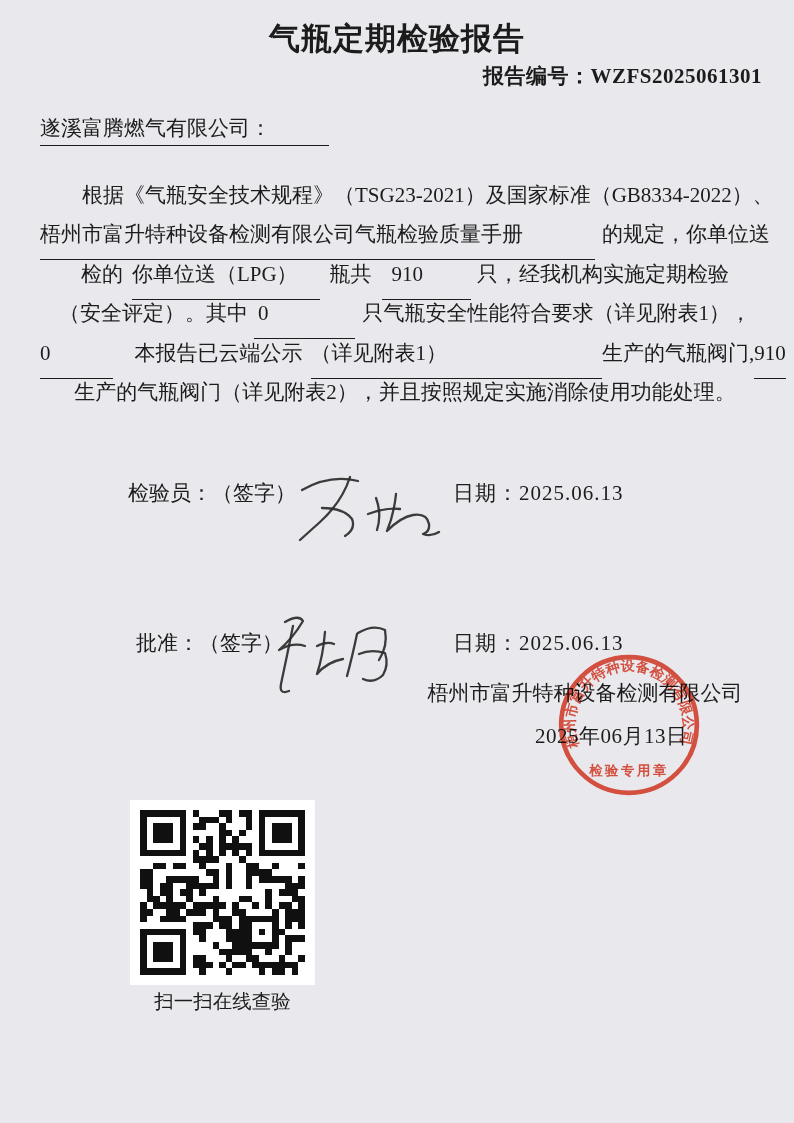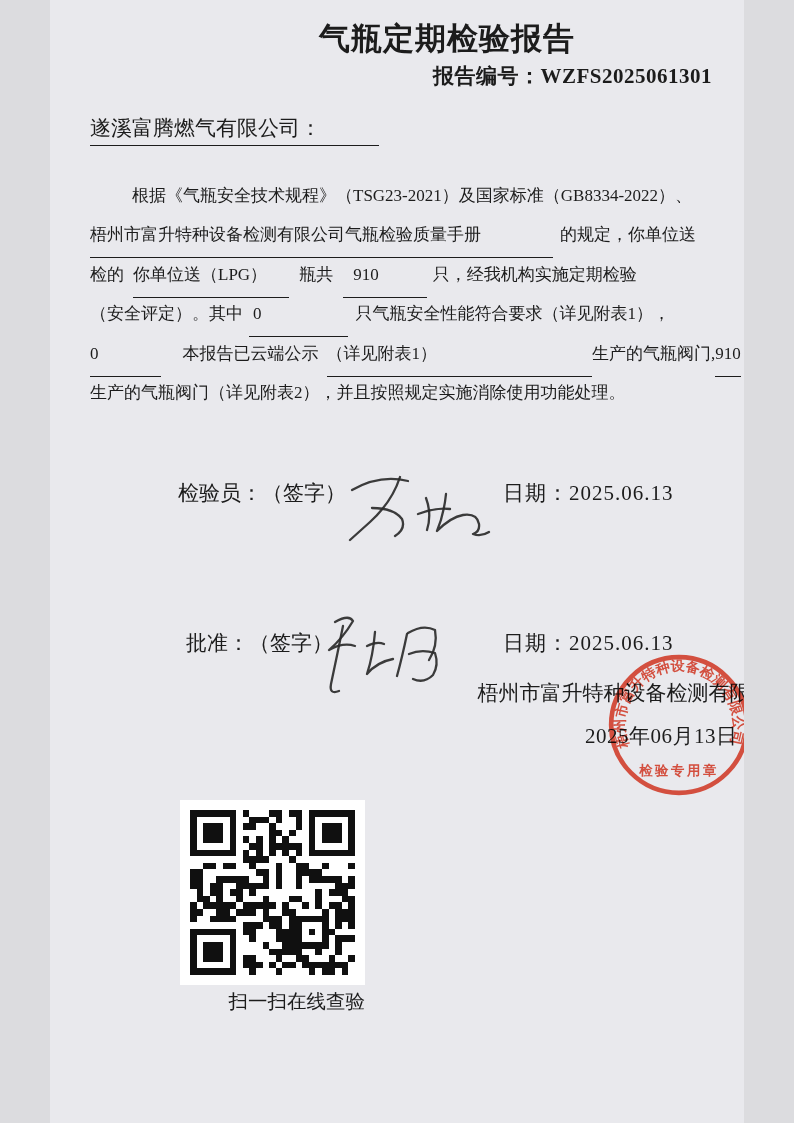--- a/index.html
+++ b/index.html
@@ -3,21 +3,21 @@
 <meta charset="utf-8">
 <style>
   html,body{margin:0;padding:0;}
   body{
     background:#dcdcdf;
     font-family:"Liberation Serif","DejaVu Serif",serif;
     -webkit-font-smoothing:antialiased;
   }
   .page{
     position:relative;
-    width:694px;height:1123px;
+    width:794px;height:1123px;
     margin:0 auto;
     background:#e9e9ed;
     color:#1c1c1c;
     overflow:hidden;
   }
   .abs{position:absolute;}
   .title{
     top:18px;left:0;width:794px;
     text-align:center;
     font-size:31px;font-weight:bold;
@@ -31,21 +31,22 @@
   }
   .addressee{
     top:114px;left:40px;
     font-size:21px;
     border-bottom:1.3px solid #1c1c1c;
     padding-bottom:3px;
   }
   .addressee .tail{display:inline-block;width:58px;}
   .body-block{
     top:176px;left:40px;width:730px;
-    font-size:17px;
+    font-size:21px;
+    text-align:center;
   }
   .bline{
     height:39.4px;
     line-height:39.4px;
     white-space:nowrap;
   }
   .indent{padding-left:42px;}
   .u{
     border-bottom:1.3px solid #1c1c1c;
     padding-bottom:13px;
@@ -79,21 +80,21 @@
   }
   .seal circle{stroke:var(--seal-color,#e5432e);}
   .seal text{fill:var(--seal-color,#e5432e);}
   .qr-box{
     top:800px;left:130px;width:185px;height:185px;
     background:#ffffff;
   }
   .qr-box svg{position:absolute;top:10px;left:10px;}
   .qr-caption{
     top:988px;left:130px;width:185px;
-    text-align:right;font-size:19.5px;
+    text-align:center;font-size:19.5px;
   }
   .footer{
     top:1077px;left:296px;
     font-size:21px;
   }
 </style>
 </head>
 <body>
 
 <div class="page" style="--seal-color: #e5432e;">

